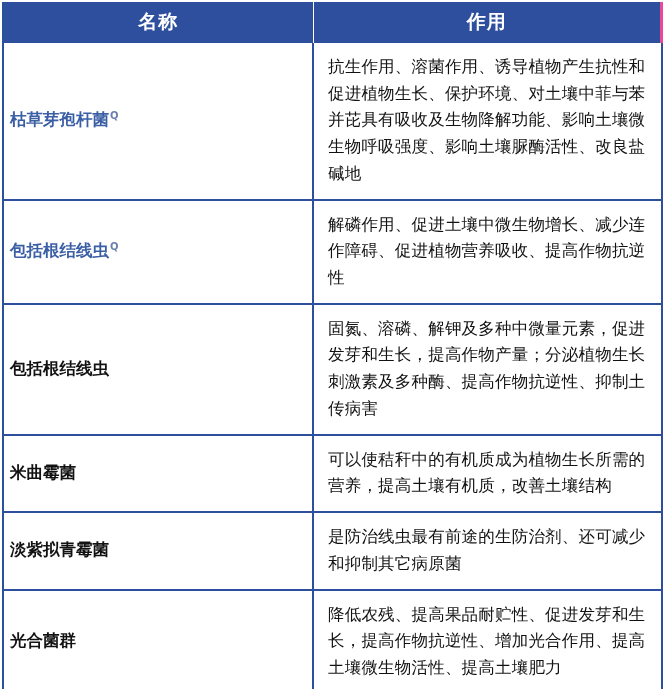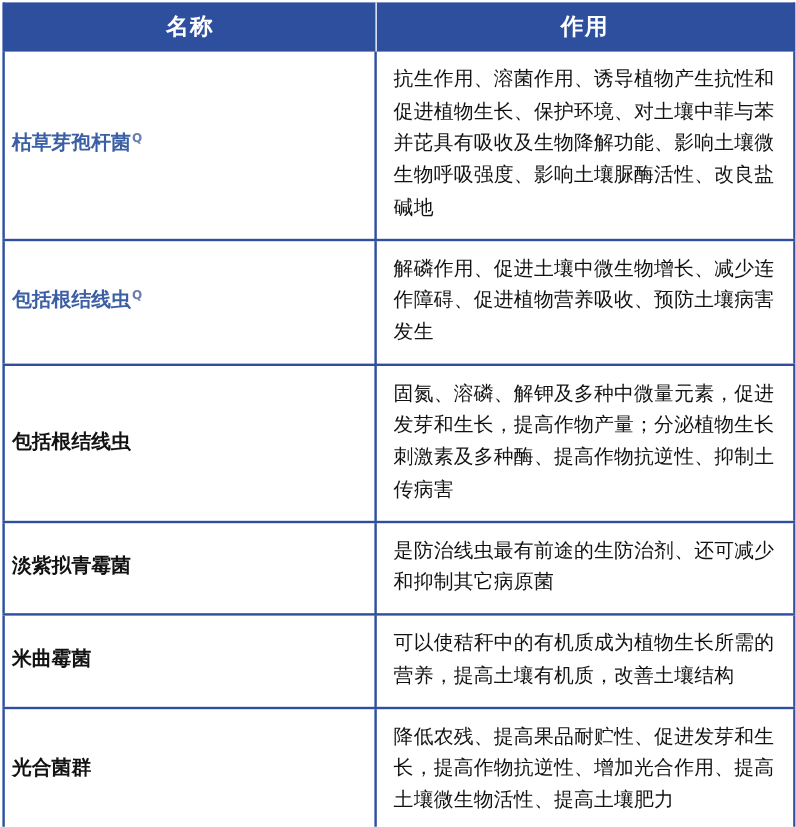--- a/index.html
+++ b/index.html
@@ -34,21 +34,21 @@
     color: #ffffff;
     font-weight: bold;
     font-size: 19px;
     text-align: center;
     padding: 7px 4px 8px 4px;
     border-left: 1px solid #2d4f9e;
     border-right: 1px solid #ffffff;
     letter-spacing: 1px;
     font-family: "Liberation Sans", "DejaVu Sans", sans-serif;
   }
-  thead th:last-child { border-right: 1px solid #ec4899; }
+  thead th:last-child { border-right: 4px solid #ec4899; }
 
   tbody td {
     border-top: 2px solid #2d4f9e;
     border-bottom: 2px solid #2d4f9e;
     vertical-align: middle;
     padding: 10px 14px 12px 14px;
     font-size: 16.5px;
     line-height: 1.62;
     color: #121212;
     font-family: "Liberation Sans", "DejaVu Sans", sans-serif;
@@ -98,33 +98,33 @@
       <tr>
         <td class="cell-name">
           <a class="name-link" href="#">枯草芽孢杆菌</a><span class="search-sup">Q</span>
         </td>
         <td class="cell-effect">抗生作用、溶菌作用、诱导植物产生抗性和促进植物生长、保护环境、对土壤中菲与苯并芘具有吸收及生物降解功能、影响土壤微生物呼吸强度、影响土壤脲酶活性、改良盐碱地</td>
       </tr>
       <tr>
         <td class="cell-name">
           <a class="name-link" href="#">包括根结线虫</a><span class="search-sup">Q</span>
         </td>
-        <td class="cell-effect">解磷作用、促进土壤中微生物增长、减少连作障碍、促进植物营养吸收、预防土壤病害发生</td>
+        <td class="cell-effect">解磷作用、促进土壤中微生物增长、减少连作障碍、促进植物营养吸收、提高作物抗逆性</td>
       </tr>
       <tr>
         <td class="cell-name">包括根结线虫</td>
         <td class="cell-effect">固氮、溶磷、解钾及多种中微量元素，促进发芽和生长，提高作物产量；分泌植物生长刺激素及多种酶、提高作物抗逆性、抑制土传病害</td>
       </tr>
       <tr>
+        <td class="cell-name">米曲霉菌</td>
+        <td class="cell-effect">可以使秸秆中的有机质成为植物生长所需的营养，提高土壤有机质，改善土壤结构</td>
+      </tr>
+      <tr>
         <td class="cell-name">淡紫拟青霉菌</td>
         <td class="cell-effect">是防治线虫最有前途的生防治剂、还可减少和抑制其它病原菌</td>
-      </tr>
-      <tr>
-        <td class="cell-name">米曲霉菌</td>
-        <td class="cell-effect">可以使秸秆中的有机质成为植物生长所需的营养，提高土壤有机质，改善土壤结构</td>
       </tr>
       <tr>
         <td class="cell-name">光合菌群</td>
         <td class="cell-effect">降低农残、提高果品耐贮性、促进发芽和生长，提高作物抗逆性、增加光合作用、提高土壤微生物活性、提高土壤肥力</td>
       </tr>
     </tbody>
   </table>
 </div>
 
 </body></html>

